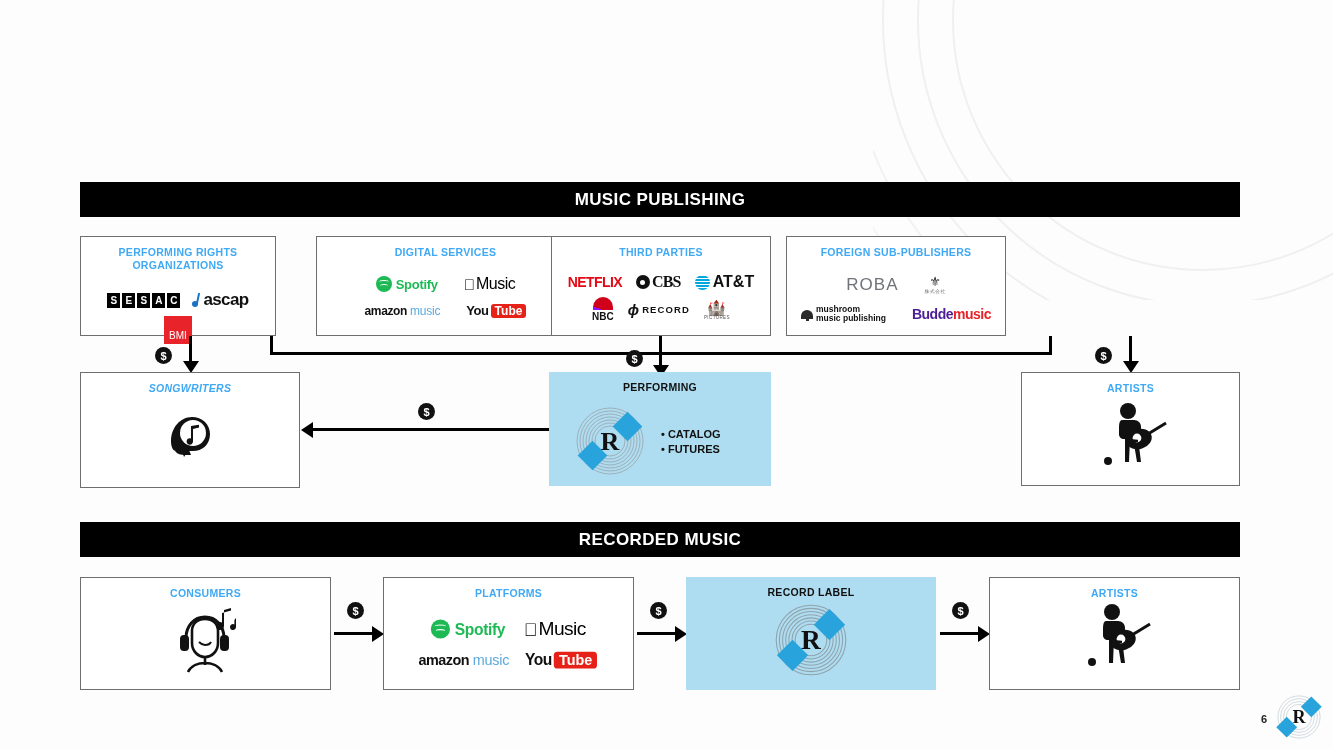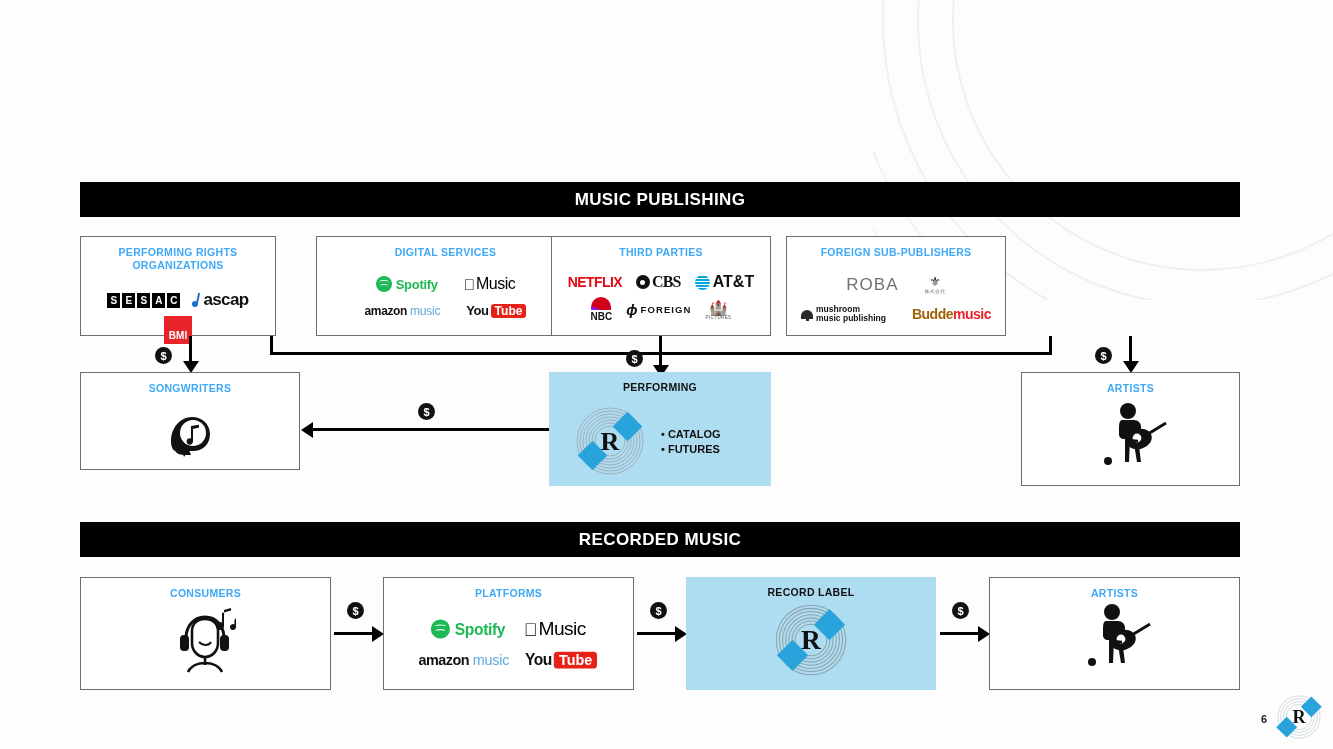--- a/index.html
+++ b/index.html
@@ -40,21 +40,21 @@
 
   
   .sesac{display:flex;gap:2px;}
   .sesac i{display:block;width:13px;height:15px;background:#000;color:#fff;font-style:normal;
            font-size:10px;font-weight:bold;line-height:15px;text-align:center;}
   .ascap{display:flex;align-items:center;gap:2px;}
   .ascap .note{width:9px;height:14px;position:relative;}
   .ascap .note:before{content:"";position:absolute;left:0;bottom:0;width:6px;height:6px;border-radius:50%;background:#1a72c4;}
   .ascap .note:after{content:"";position:absolute;left:5px;top:0;width:2px;height:11px;background:#1a72c4;transform:skewX(-12deg);}
   .ascap b{font-size:17px;font-weight:bold;color:#111;letter-spacing:-.6px;}
-  .bmi{width:28px;height:28px;background:#E8232A;color:#fff;font-size:10px;font-weight:bold;
+  .bmi{width:28px;height:28px;background:#E8232A;color:#fff;font-size:10px;font-weight:normal;
        display:flex;align-items:flex-end;justify-content:center;padding-bottom:3px;box-sizing:border-box;}
 
   .spotify{display:flex;align-items:center;gap:4px;}
   .spotify .mark{width:16px;height:16px;border-radius:50%;background:#1DB954;position:relative;}
   .spotify .mark:before{content:"";position:absolute;left:3px;top:4px;width:10px;height:3px;border-top:1.6px solid #fff;border-radius:50%;}
   .spotify .mark:after{content:"";position:absolute;left:4px;top:8px;width:8px;height:3px;border-top:1.4px solid #fff;border-radius:50%;}
   .spotify b{color:#1DB954;font-size:13px;font-weight:bold;letter-spacing:-.3px;}
   .applemusic{display:flex;align-items:center;gap:1px;color:#000;}
   .applemusic .apple{font-size:15px;line-height:1;}
   .applemusic b{font-size:16px;font-weight:normal;letter-spacing:-.5px;}
@@ -88,21 +88,21 @@
 
   .roba{font-size:17px;color:#6f7277;letter-spacing:1px;font-weight:500;}
   .jp{display:flex;flex-direction:column;align-items:center;gap:1px;}
   .jp .cr{font-size:13px;color:#333;line-height:1;}
   .jp i{font-style:normal;font-size:5px;color:#777;letter-spacing:.3px;line-height:1.15;text-align:center;}
   .mushroom{display:flex;align-items:center;gap:3px;}
   .mushroom .cap2{width:12px;height:9px;border-radius:9px 9px 0 0;background:#2b2b2b;position:relative;}
   .mushroom .cap2:after{content:"";position:absolute;left:4.5px;top:6px;width:3px;height:5px;background:#2b2b2b;}
   .mushroom span{font-size:8.5px;font-weight:bold;color:#111;line-height:1.1;}
   .budde{display:flex;align-items:center;}
-  .budde .b1{font-size:14px;font-weight:bold;color:#a16207;letter-spacing:-.5px;}
+  .budde .b1{font-size:14px;font-weight:bold;color:#4c1d95;letter-spacing:-.5px;}
   .budde .b2{font-size:14px;font-weight:bold;color:#E8232A;letter-spacing:-.5px;}
 
   .sony{display:flex;align-items:center;gap:4px;}
   .sony .swirl{width:15px;height:15px;color:#E8232A;font-size:16px;line-height:1;}
   .sony b{font-size:11px;font-weight:bold;color:#111;letter-spacing:.2px;font-family:"Liberation Serif",serif;}
   .warner{display:flex;flex-direction:column;align-items:center;gap:2px;}
   .warner .wm{width:26px;height:26px;border-radius:50%;background:#1B63B0;color:#fff;font-size:16px;
       font-weight:bold;display:flex;align-items:center;justify-content:center;font-family:"Liberation Serif",serif;}
   .warner i{font-style:normal;font-size:5.5px;font-weight:bold;color:#111;letter-spacing:.4px;}
   .universal{display:flex;flex-direction:column;align-items:center;}
@@ -207,21 +207,21 @@
       <div class="logo att">
         <span class="globe"></span>
         <b>AT&amp;T</b>
       </div>
       <div class="logo nbc">
         <span class="peacock"></span>
         <b>NBC</b>
       </div>
       <div class="logo peloton">
         <span class="pm">ɸ</span>
-        <b>FOREIGN</b>
+        <b>RECORD</b>
       </div>
       <div class="logo disney">
         <span class="castle">🏰</span>
         <i>PICTURES</i>
       </div>
     </div>
   </div>
 
   <div class="box" style="left:786px;top:236px;width:220px;height:100px;">
     <div class="cap">FOREIGN SUB-PUBLISHERS</div>
@@ -251,21 +251,21 @@
 
   <div class="arrow-v" style="left:189px;top:336px;height:26px;"></div>
   <div class="money" style="left:155px;top:347px;">$</div>
 
   <div class="arrow-v" style="left:659px;top:336px;height:30px;"></div>
   <div class="money" style="left:626px;top:350px;">$</div>
 
   <div class="arrow-v" style="left:1129px;top:336px;height:26px;"></div>
   <div class="money" style="left:1095px;top:347px;">$</div>
 
-  <div class="box" style="left:80px;top:372px;width:220px;height:98px;">
+  <div class="box" style="left:80px;top:372px;width:220px;height:116px;font-style:italic;">
     <div class="cap">SONGWRITERS</div>
     <div class="iconwrap" style="margin-top:12px;">
       <svg width="50" height="52" viewBox="0 0 50 52">
         <path d="M6 34c0-13 9-24 21-24 10 0 18 7 18 17 0 11-8 17-17 17h-5l-4 6-2-6h-6c-3 0-5-4-5-10z" fill="#111"></path>
         <circle cx="28" cy="26" r="13" fill="#fff"></circle>
         <path d="M26 19v12.5a3.2 3.2 0 1 0 2 3V22l6-1.6v-2.6z" fill="#111"></path>
         <path d="M10 44c2 3 6 4 10 4h6l-2-5h-9z" fill="#111"></path>
       </svg>
     </div>
   </div>

